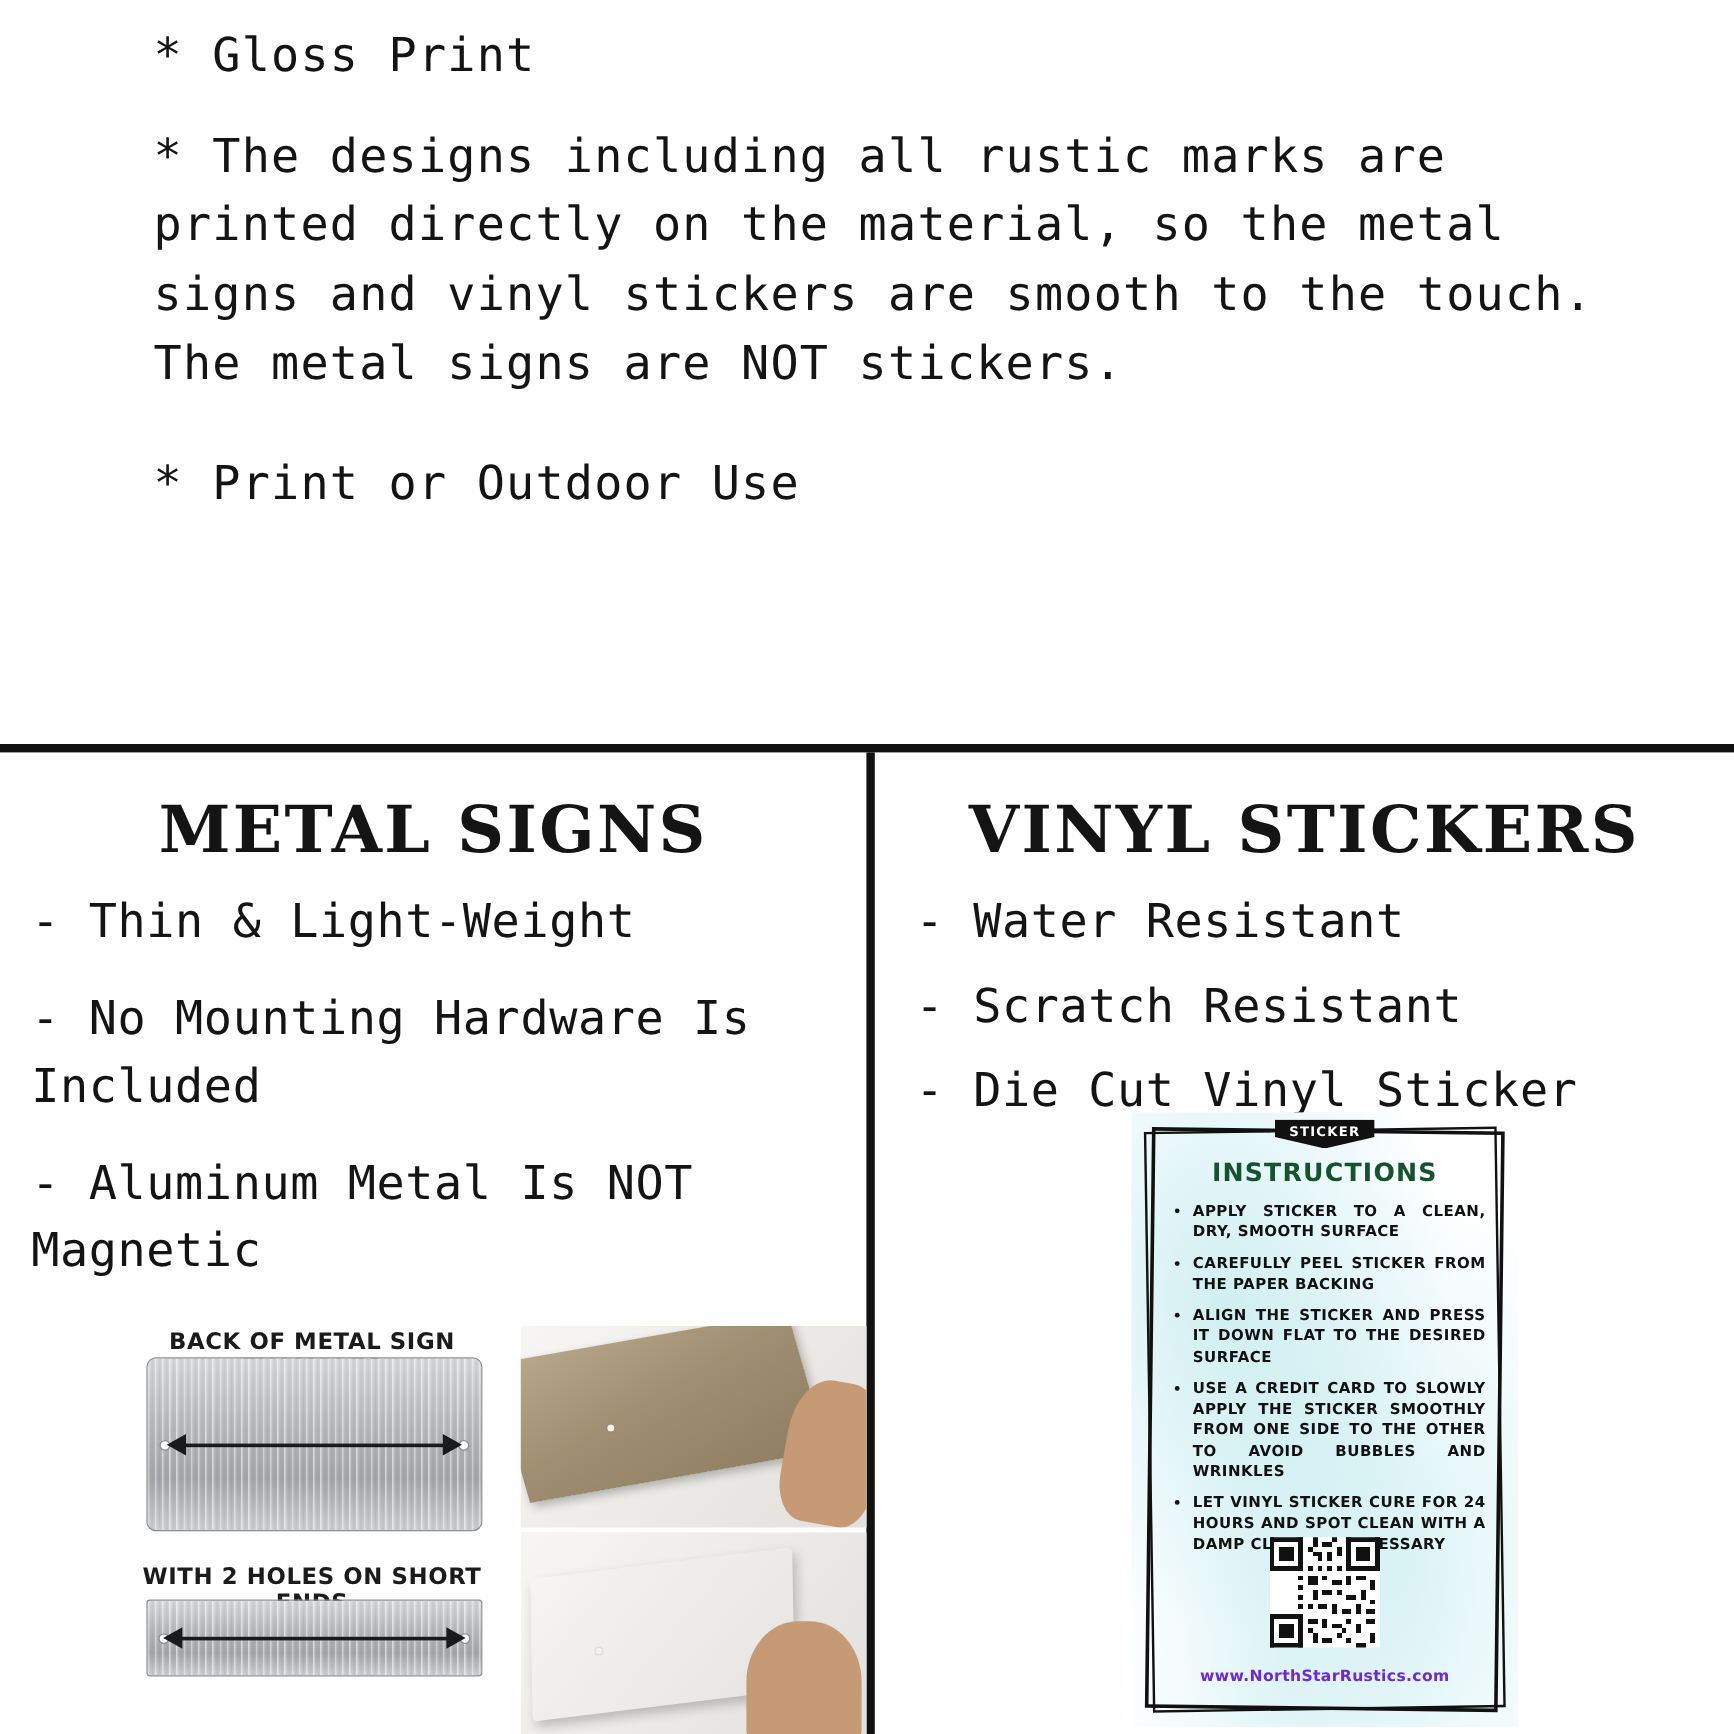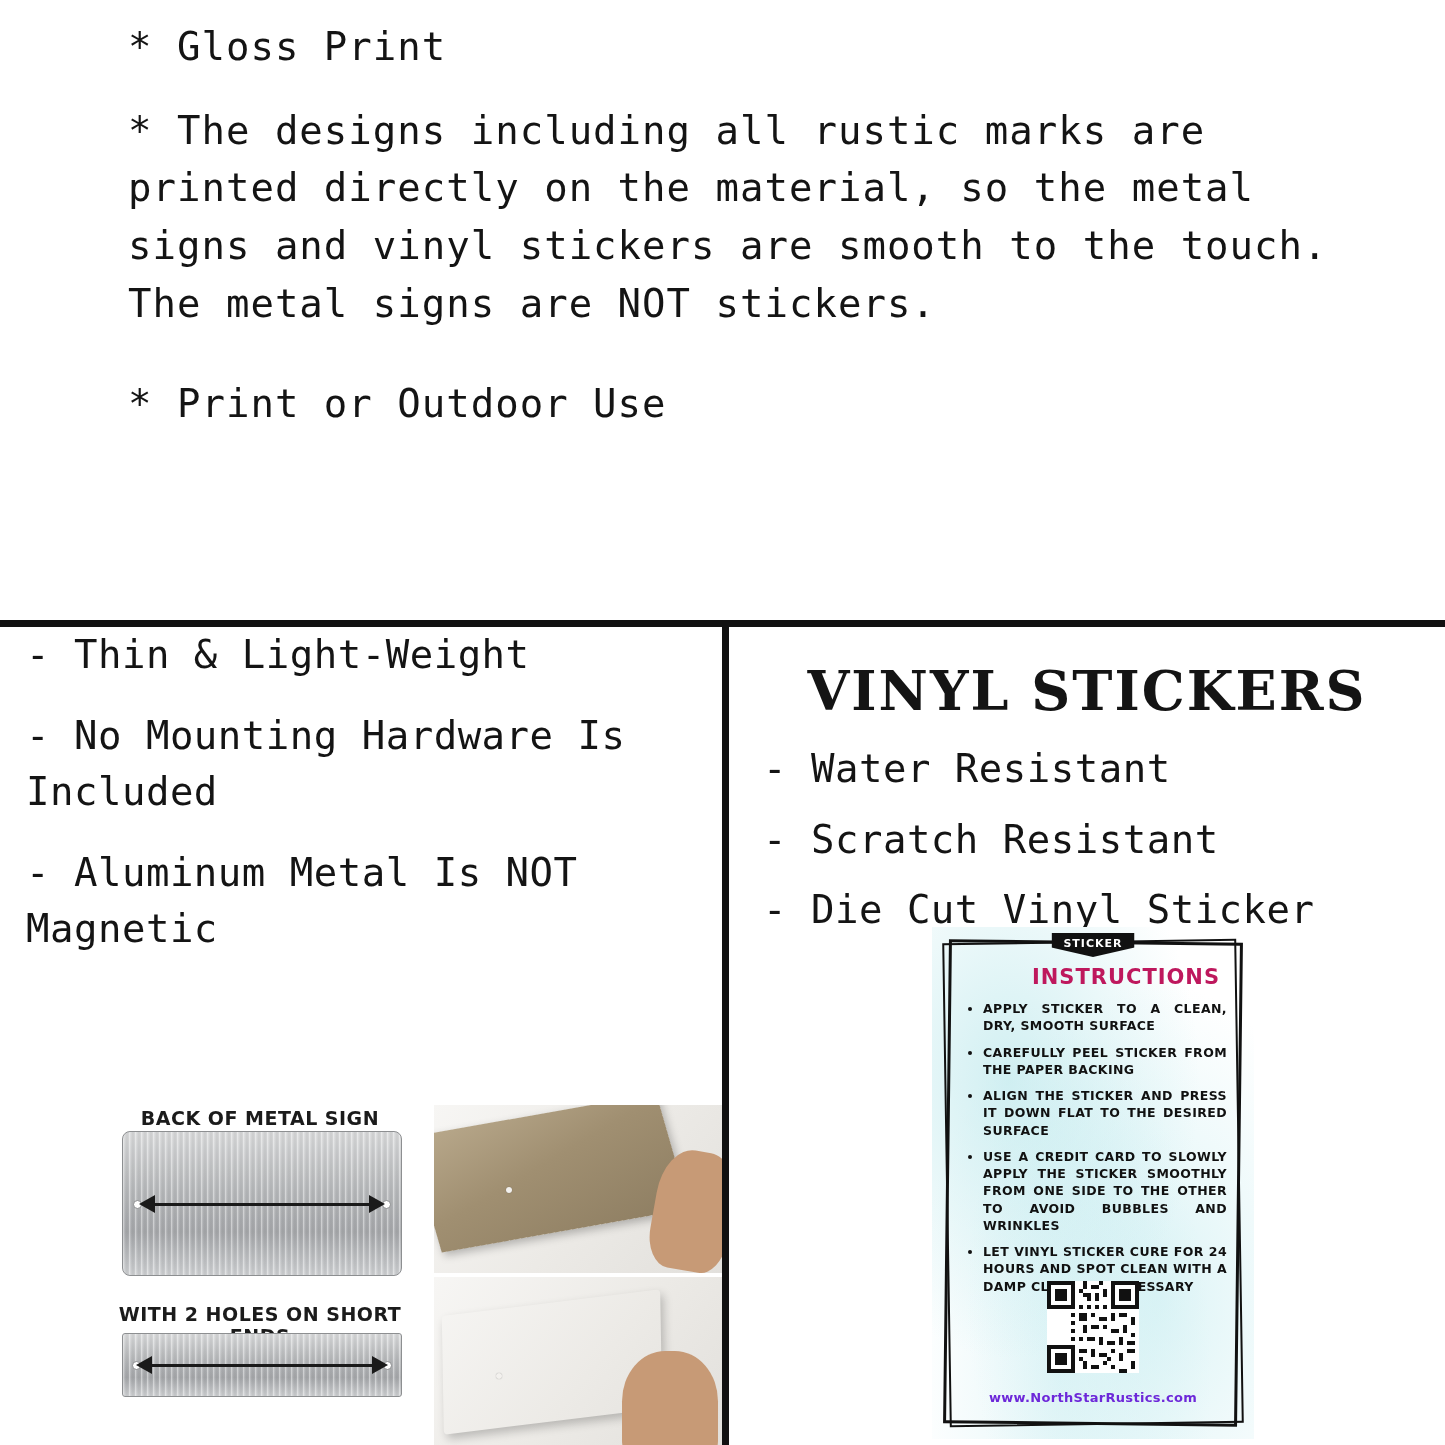--- a/index.html
+++ b/index.html
@@ -205,21 +205,21 @@
   .photo .hole-dot {
     position: absolute;
     width: 6px; height: 6px; border-radius: 50%;
     background: #f3f1ee;
     box-shadow: 0 0 1px rgba(0,0,0,0.4);
   }
 
   
   .sticker-card {
     position: absolute;
-    left: 203px;
+    left: 214px;
     top: 300px;
     width: 322px;
     height: 512px;
     background: #ffffff;
   }
   .sticker-bg {
     position: absolute; inset: 0;
     background:
       radial-gradient(ellipse at 24% 30%, rgba(170,226,231,0.55) 0%, rgba(170,226,231,0.0) 55%),
       radial-gradient(ellipse at 70% 72%, rgba(178,230,235,0.45) 0%, rgba(178,230,235,0.0) 60%),
@@ -247,22 +247,21 @@
     clip-path: polygon(0 0, 100% 0, 100% 60%, 50% 100%, 0 60%);
   }
   .sticker-heading {
     position: absolute;
     top: 38px; left: 0; width: 100%;
     text-align: center;
     font-family: "DejaVu Sans", sans-serif;
     font-weight: bold;
     font-size: 21px;
     letter-spacing: 1px;
-    color: #be185d;
-    margin-left: 33px;
+    color: #14532d;
   }
   .sticker-list {
     position: absolute;
     top: 70px;
     left: 34px;
     right: 24px;
     margin: 3px;
     padding: 0 0 0 14px;
   }
   .sticker-list li {
@@ -307,20 +306,21 @@
       <div class="fact">* Print or Outdoor Use</div>
     </div>
   </div>
 
   <div class="hr-main"></div>
   <div class="vr-main"></div>
 
   <div class="columns">
 
     <div class="col left">
+      <div class="col-title">METAL SIGNS</div>
       <div class="bullet">- Thin &amp; Light-Weight</div>
       <div class="bullet">- No Mounting Hardware Is Included</div>
       <div class="bullet">- Aluminum Metal Is NOT Magnetic</div>
 
       <div class="metal-media">
         <div class="caption cap1">BACK OF METAL SIGN EXAMPLES</div>
 
         <div class="plate big">
           <div class="hole" style="left:10px; top:50%; margin-top:-4px;"></div>
           <div class="hole" style="right:10px; top:50%; margin-top:-4px;"></div>

